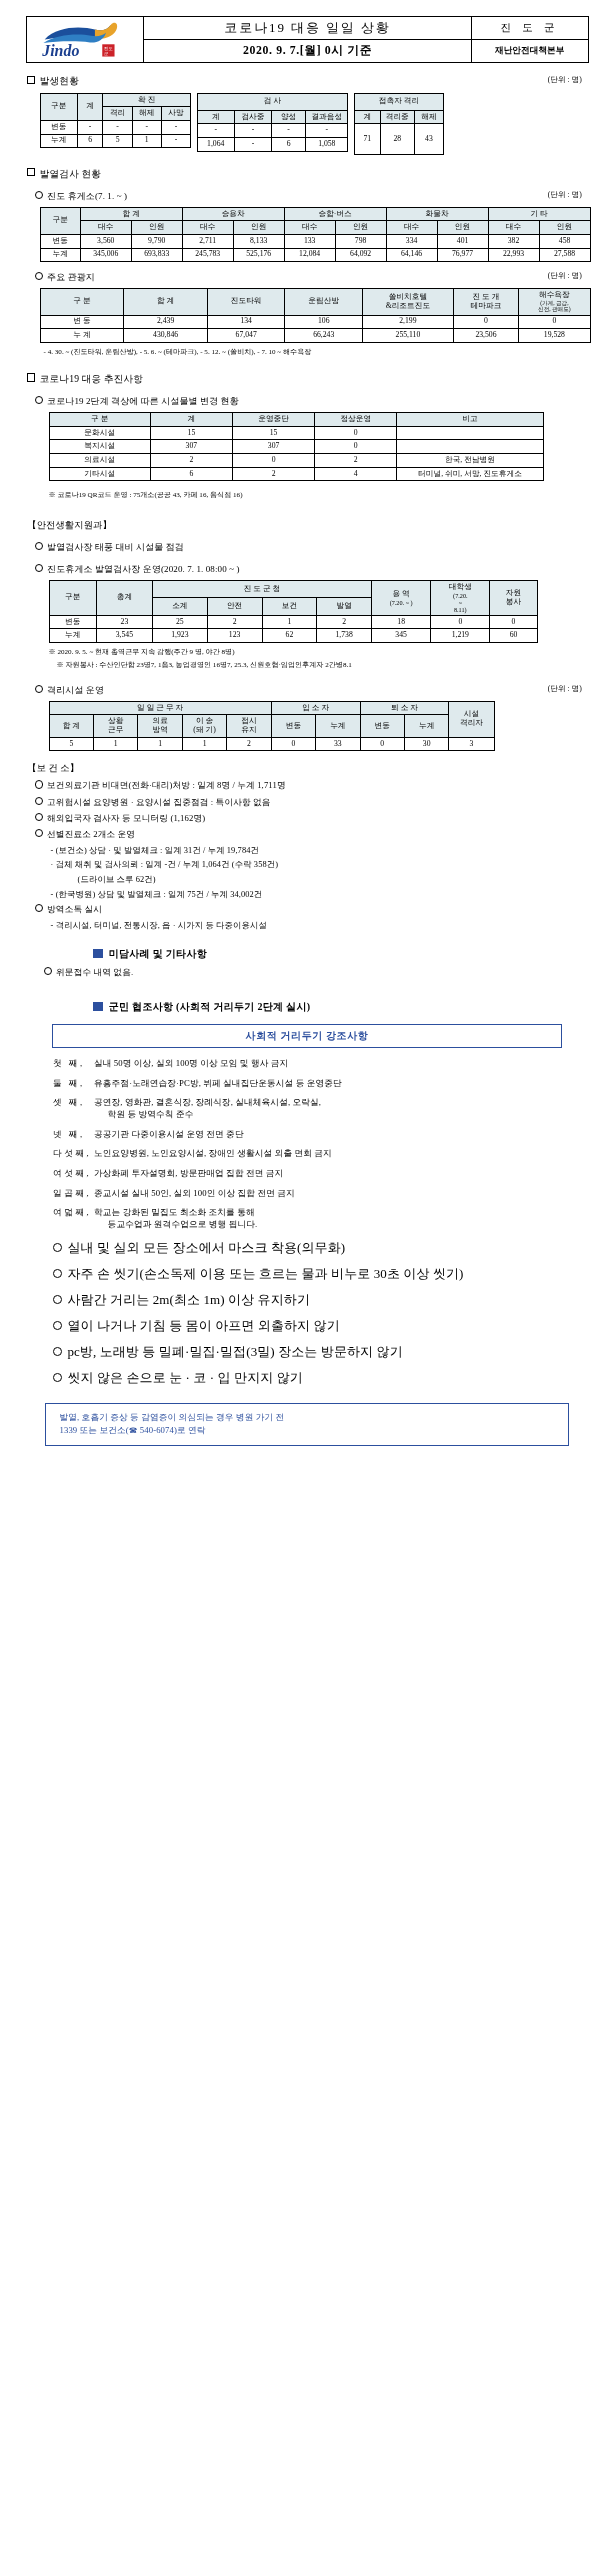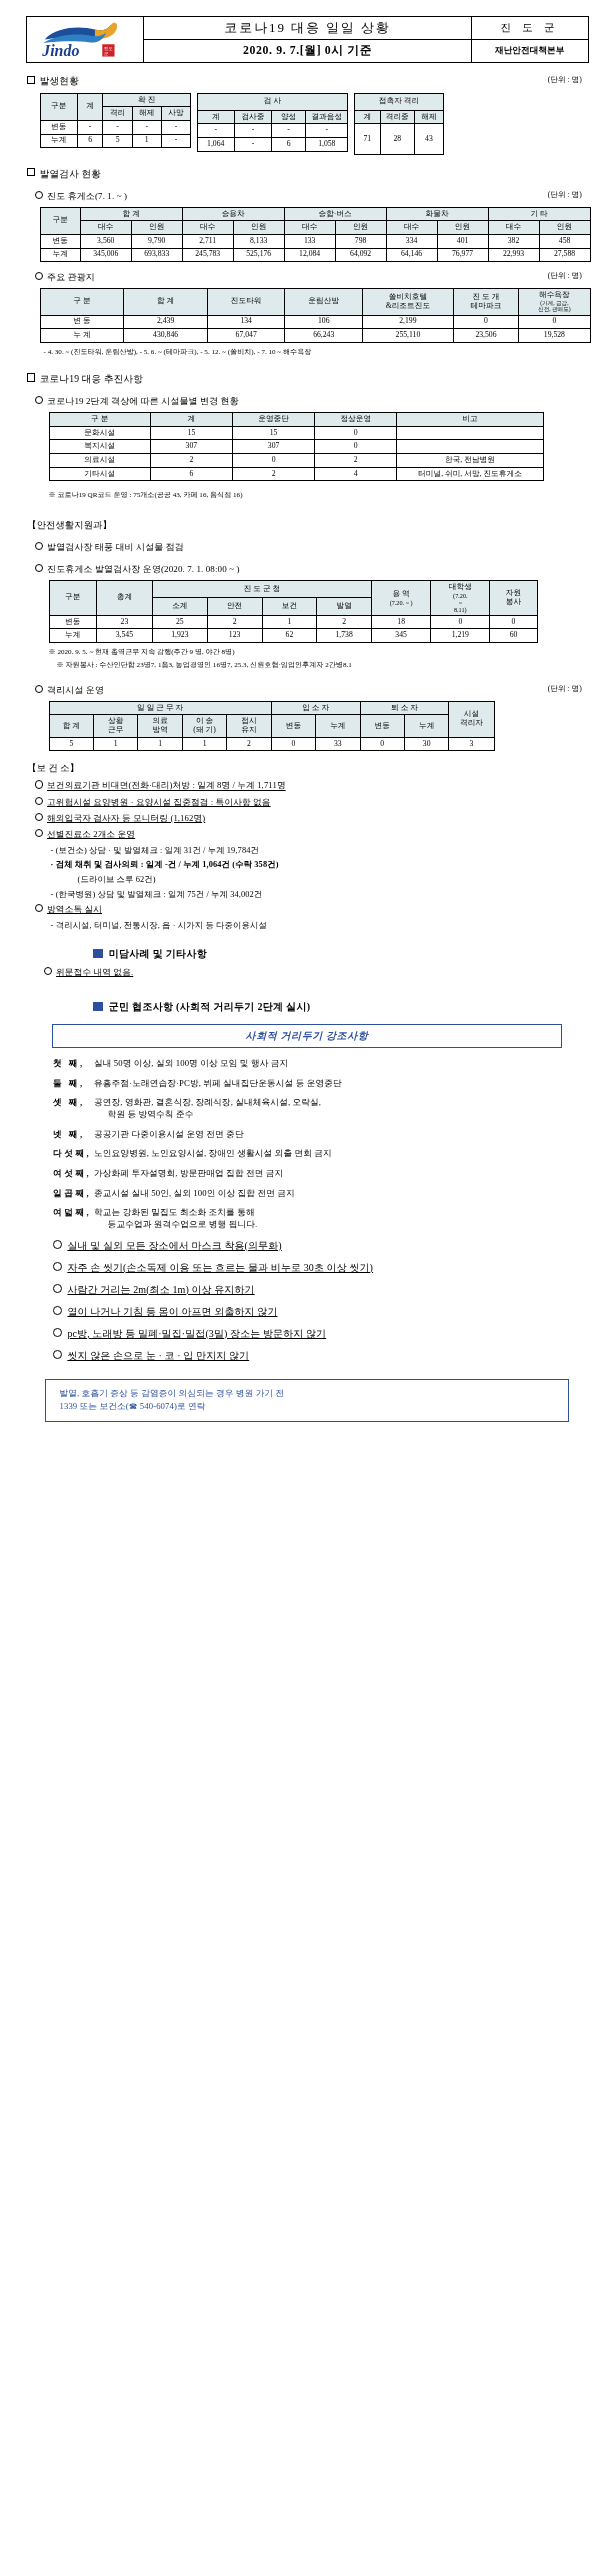--- a/index.html
+++ b/index.html
@@ -113,36 +113,35 @@
     margin:3.7px 0 0 18.6px;
   }
 
   
   ul.bl{list-style:none;margin:3.7px 0 0 0;padding:0;}
   ul.bl li{
     font-size:8.7px;
     margin:4.3px 0 0 16px;
     letter-spacing:0.1px;
     line-height:1.35;
-    text-decoration:underline;
   }
   ul.bl li .circ{
     display:inline-block;
     width:6.2px;height:6.2px;
     border:0.9px solid #000;
     border-radius:50%;
     margin-right:4.3px;
   }
   ul.dash{list-style:none;margin:2.5px 0 0 0;padding:0;}
   ul.dash li{
     font-size:8.4px;
     margin:3.7px 0 0 32px;
     letter-spacing:0.1px;
   }
-  ul.dash li.b{font-weight:bold;}
+  ul.dash li.b{font-weight:normal;}
 
   
   .bar-h{
     margin:16px 0 6.2px 74px;
     font-size:10px;
     font-weight:bold;
     letter-spacing:0.3px;
   }
   .bar-h .sq{
     display:inline-block;
@@ -156,50 +155,47 @@
   .banner{
     width:508px;
     margin:10px auto 0 auto;
     border:0.9px solid #2c4f9e;
     text-align:center;
     color:#2c4f9e;
     font-weight:bold;
     font-size:10px;
     padding:4.3px 0;
     letter-spacing:0.6px;
-    font-style:italic;
   }
   .rules{
     width:508px;
     margin:8.7px auto 0 auto;
   }
   .rules .row{
     font-size:8.7px;
     margin:7.4px 0 0 0;
     display:flex;
     line-height:1.4;
   }
   .rules .row .lbl{
     width:41px;
     flex:none;
     letter-spacing:2.5px;
-    font-weight:bold;
   }
   .rules .row .txt{flex:1;letter-spacing:0.1px;}
   .rules .row .txt .ind{display:block;margin-left:13.6px;}
 
   .checks{
     width:508px;
     margin:7.4px auto 0 auto;
   }
   .checks .row{
-    font-size:10px;
+    font-size:13px;
     margin:8px 0 0 0;
     letter-spacing:0.1px;
-    text-decoration:underline;
   }
   .checks .row .ocirc{
     display:inline-block;
     width:6.8px;height:6.8px;
     border:0.8px solid #000;
     border-radius:50%;
     margin-right:5.6px;
   }
 
   .footbox{

